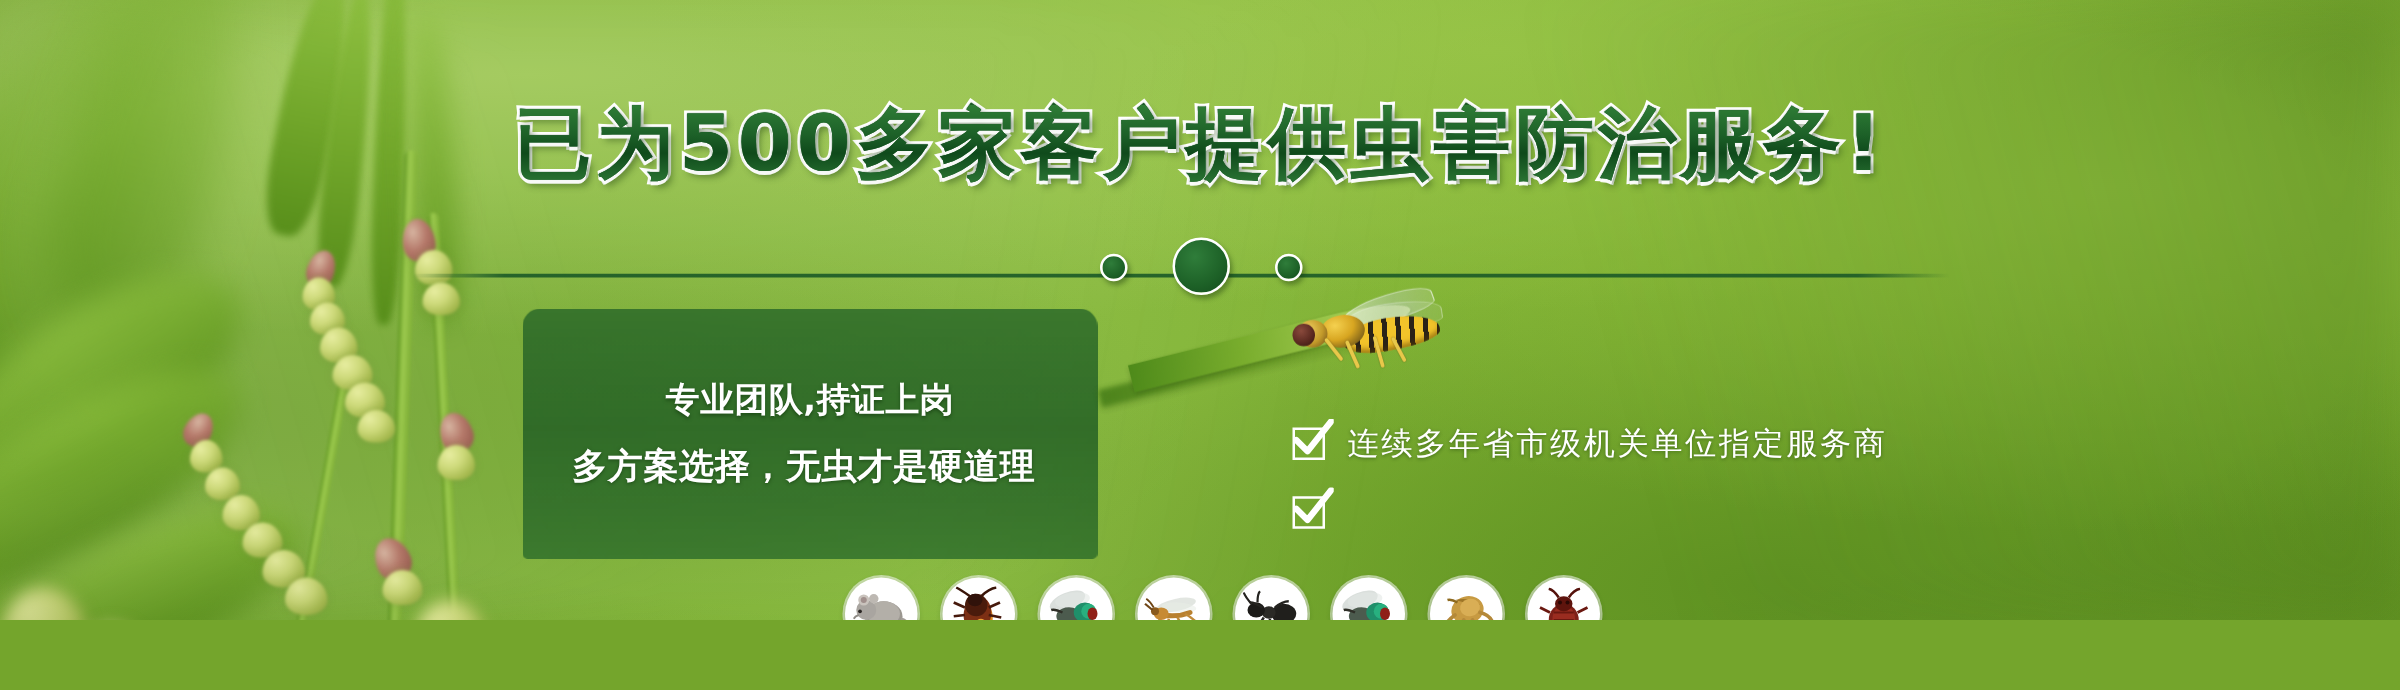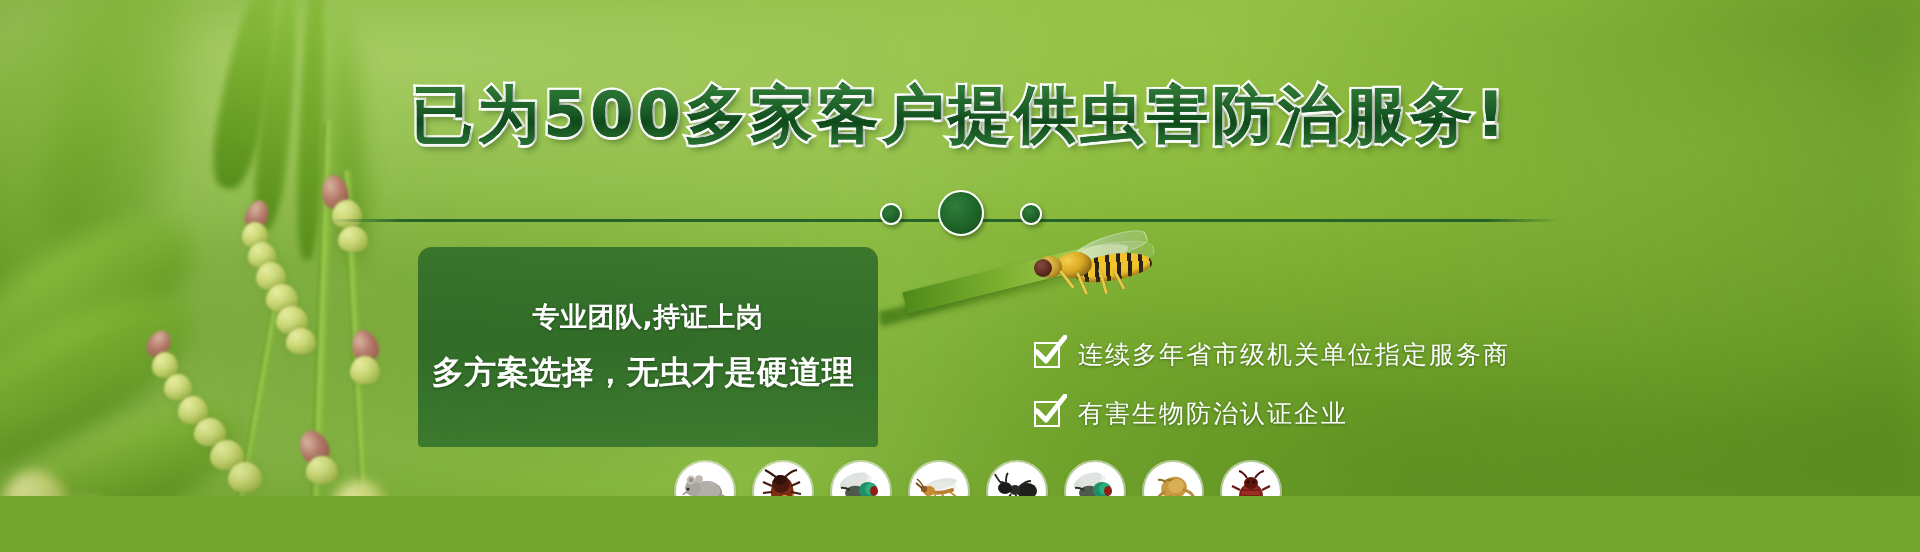--- a/index.html
+++ b/index.html
@@ -153,21 +153,21 @@
     gap:16px;
   }
   .feature-line {
     color:#ffffff;
     font-family:"DejaVu Sans", sans-serif;
     font-weight:bold;
     white-space:nowrap;
     text-shadow:0 1px 3px rgba(10,40,5,.5);
   }
   .feature-line.l1 { font-size:27px; letter-spacing:.5px; }
-  .feature-line.l2 { font-size:32px; letter-spacing:.5px; margin-left:-10px; }
+  .feature-line.l2 { font-size:28px; letter-spacing:.5px; margin-left:-10px; }
   .feature-line.l3 { font-size:29px; letter-spacing:.5px; margin-left:-18px; }
 
   
   .leaf-stem {
     position:absolute;
     left:905px; top:292px;
     width:230px; height:22px;
     background:linear-gradient(100deg, #4e8a1a 0%, #79ad2d 40%, #a3cc52 78%, #c3dd82 100%);
     border-radius:0 60% 60% 0 / 0 100% 100% 0;
     transform:rotate(-14deg);
@@ -355,21 +355,20 @@
       </span>
       <span class="bullet-text">连续多年省市级机关单位指定服务商</span>
     </div>
     <div class="bullet">
       <span class="check-box">
         <span class="sq"></span>
         <svg width="34" height="34" viewBox="0 0 34 34">
           <path d="M4 17 L13 26 L32 2" fill="none" stroke="#ffffff" stroke-width="5" stroke-linecap="round" stroke-linejoin="round"></path>
         </svg>
       </span>
-      <span class="bullet-text">有害生物防治认证企业</span>
     </div>
   </div>
 
   <div class="pests">
 
     <div class="pest">
       <svg width="46" height="40" viewBox="0 0 46 40">
         <ellipse cx="25" cy="22" rx="15" ry="12" fill="#9b9790"></ellipse>
         <ellipse cx="25" cy="20" rx="13" ry="10" fill="#b3afa8"></ellipse>
         <circle cx="11" cy="17" r="8" fill="#a9a5a0"></circle>

